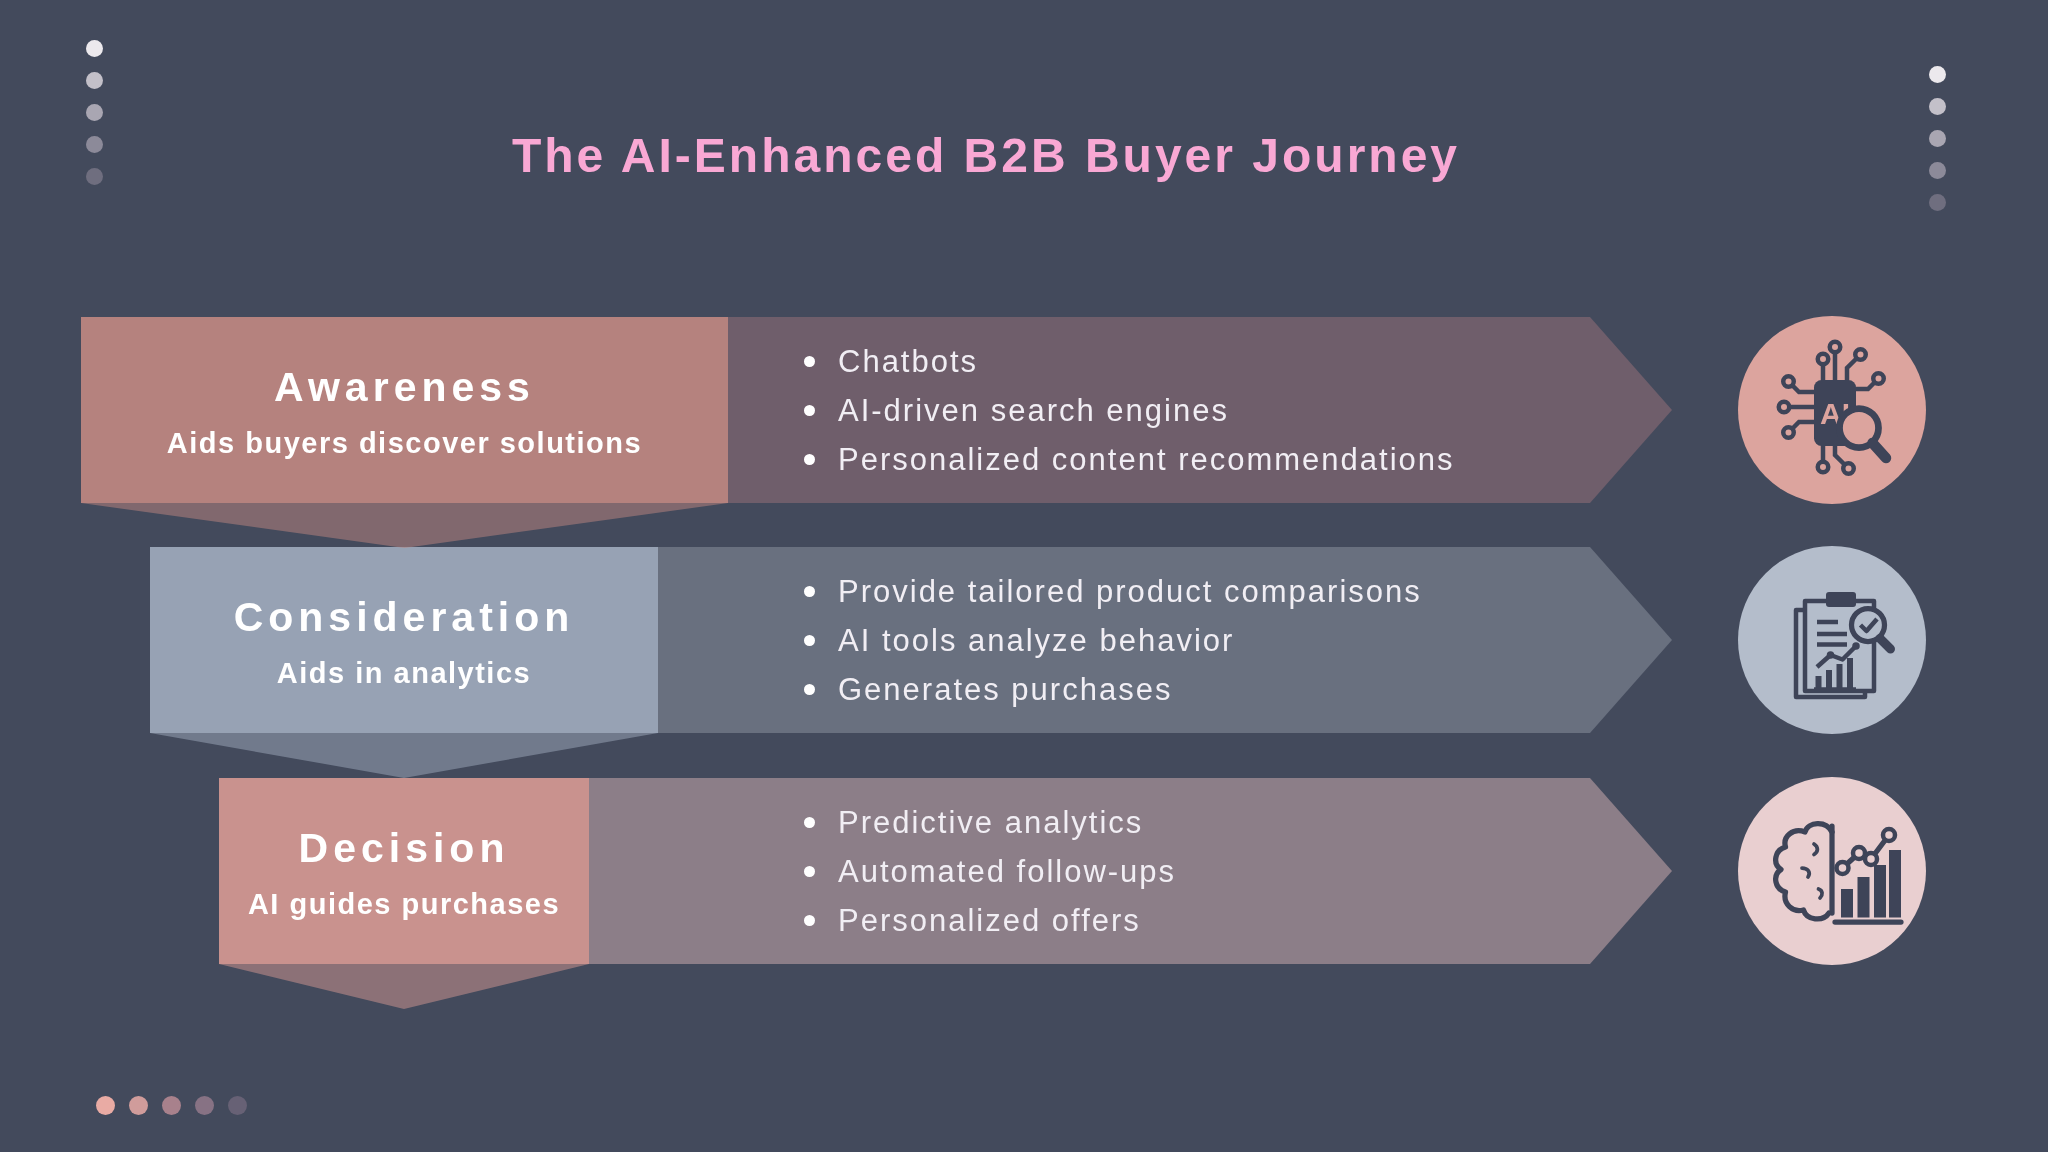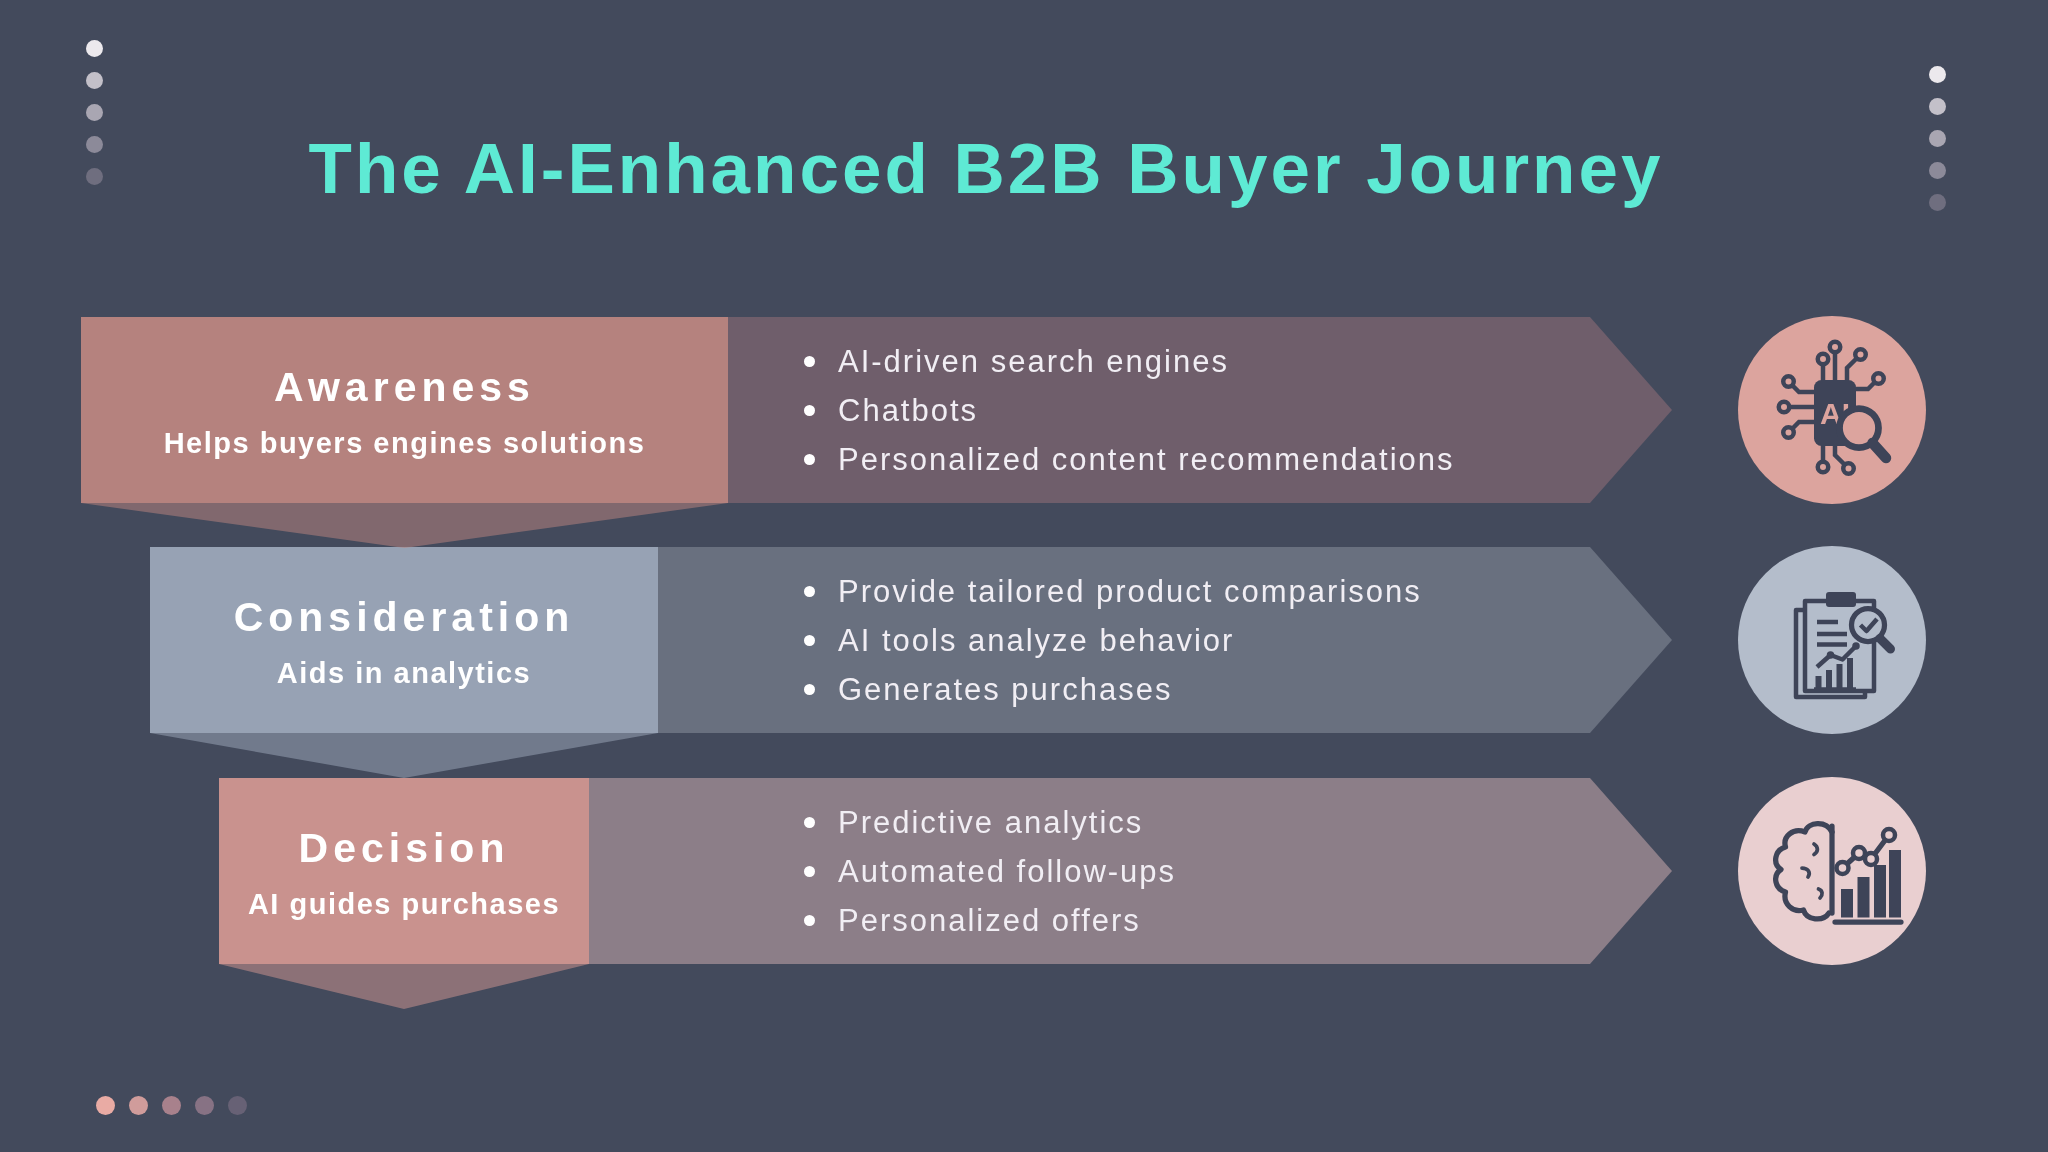--- a/index.html
+++ b/index.html
@@ -4,21 +4,21 @@
 <style>
   html,body{margin:0;padding:0;}
   body{
     width:2048px;height:1152px;position:relative;overflow:hidden;
     background:#434A5C;
     font-family:"Liberation Sans", sans-serif;
   }
   
   .page-title{
     position:absolute;left:0;top:128px;width:1972px;margin:0;
-    text-align:center;color:#5eead4;font-size:71px;font-weight:bold;
+    text-align:center;color:#f9a8d4;font-size:48px;font-weight:bold;
     letter-spacing:3px;
   }
   
   .dot-col{position:absolute;display:flex;flex-direction:column;gap:15px;}
   .dot-row{position:absolute;display:flex;flex-direction:row;gap:14px;}
   .dot{width:17px;height:17px;border-radius:50%;background:#888;}
   .dot-row .dot{width:19px;height:19px;}
   #dots-tl{left:86px;top:40px;}
   #dots-tr{left:1929px;top:66px;}
   #dots-bl{left:96px;top:1096px;}
@@ -101,26 +101,26 @@
     <span class="dot" style="background: rgb(168, 129, 140);"></span>
     <span class="dot" style="background: rgb(135, 114, 132);"></span>
     <span class="dot" style="background: rgb(103, 97, 117);"></span>
 </div>
 
 <section class="stage" id="s0" style="--label: #B5827E; --band: #6F5E6B; --circle: #DCA49E;">
   <div class="band"></div>
   <div class="band-arrow"></div>
   <div class="label-box">
     <h2 class="stage-name">Awareness</h2>
-    <p class="stage-desc">Helps buyers engines solutions</p>
+    <p class="stage-desc">Aids buyers discover solutions</p>
   </div>
   <div class="label-chevron" style="background: rgba(181, 130, 126, 0.55);"></div>
   <ul class="bullets">
+    <li>Chatbots</li>
     <li>AI-driven search engines</li>
-    <li>Chatbots</li>
     <li>Personalized content recommendations</li>
   </ul>
   <div class="icon-circle">
     <svg viewBox="0 0 100 100">
       <g fill="none" stroke="currentColor" stroke-width="3" stroke-linecap="round">
         <path d="M44 30 V20"></path>
           <circle cx="44" cy="16" r="3.5"></circle>
         <path d="M52 30 V12"></path>
           <circle cx="52" cy="8" r="3.5"></circle>
         <path d="M60 30 V22 L66 16"></path>

